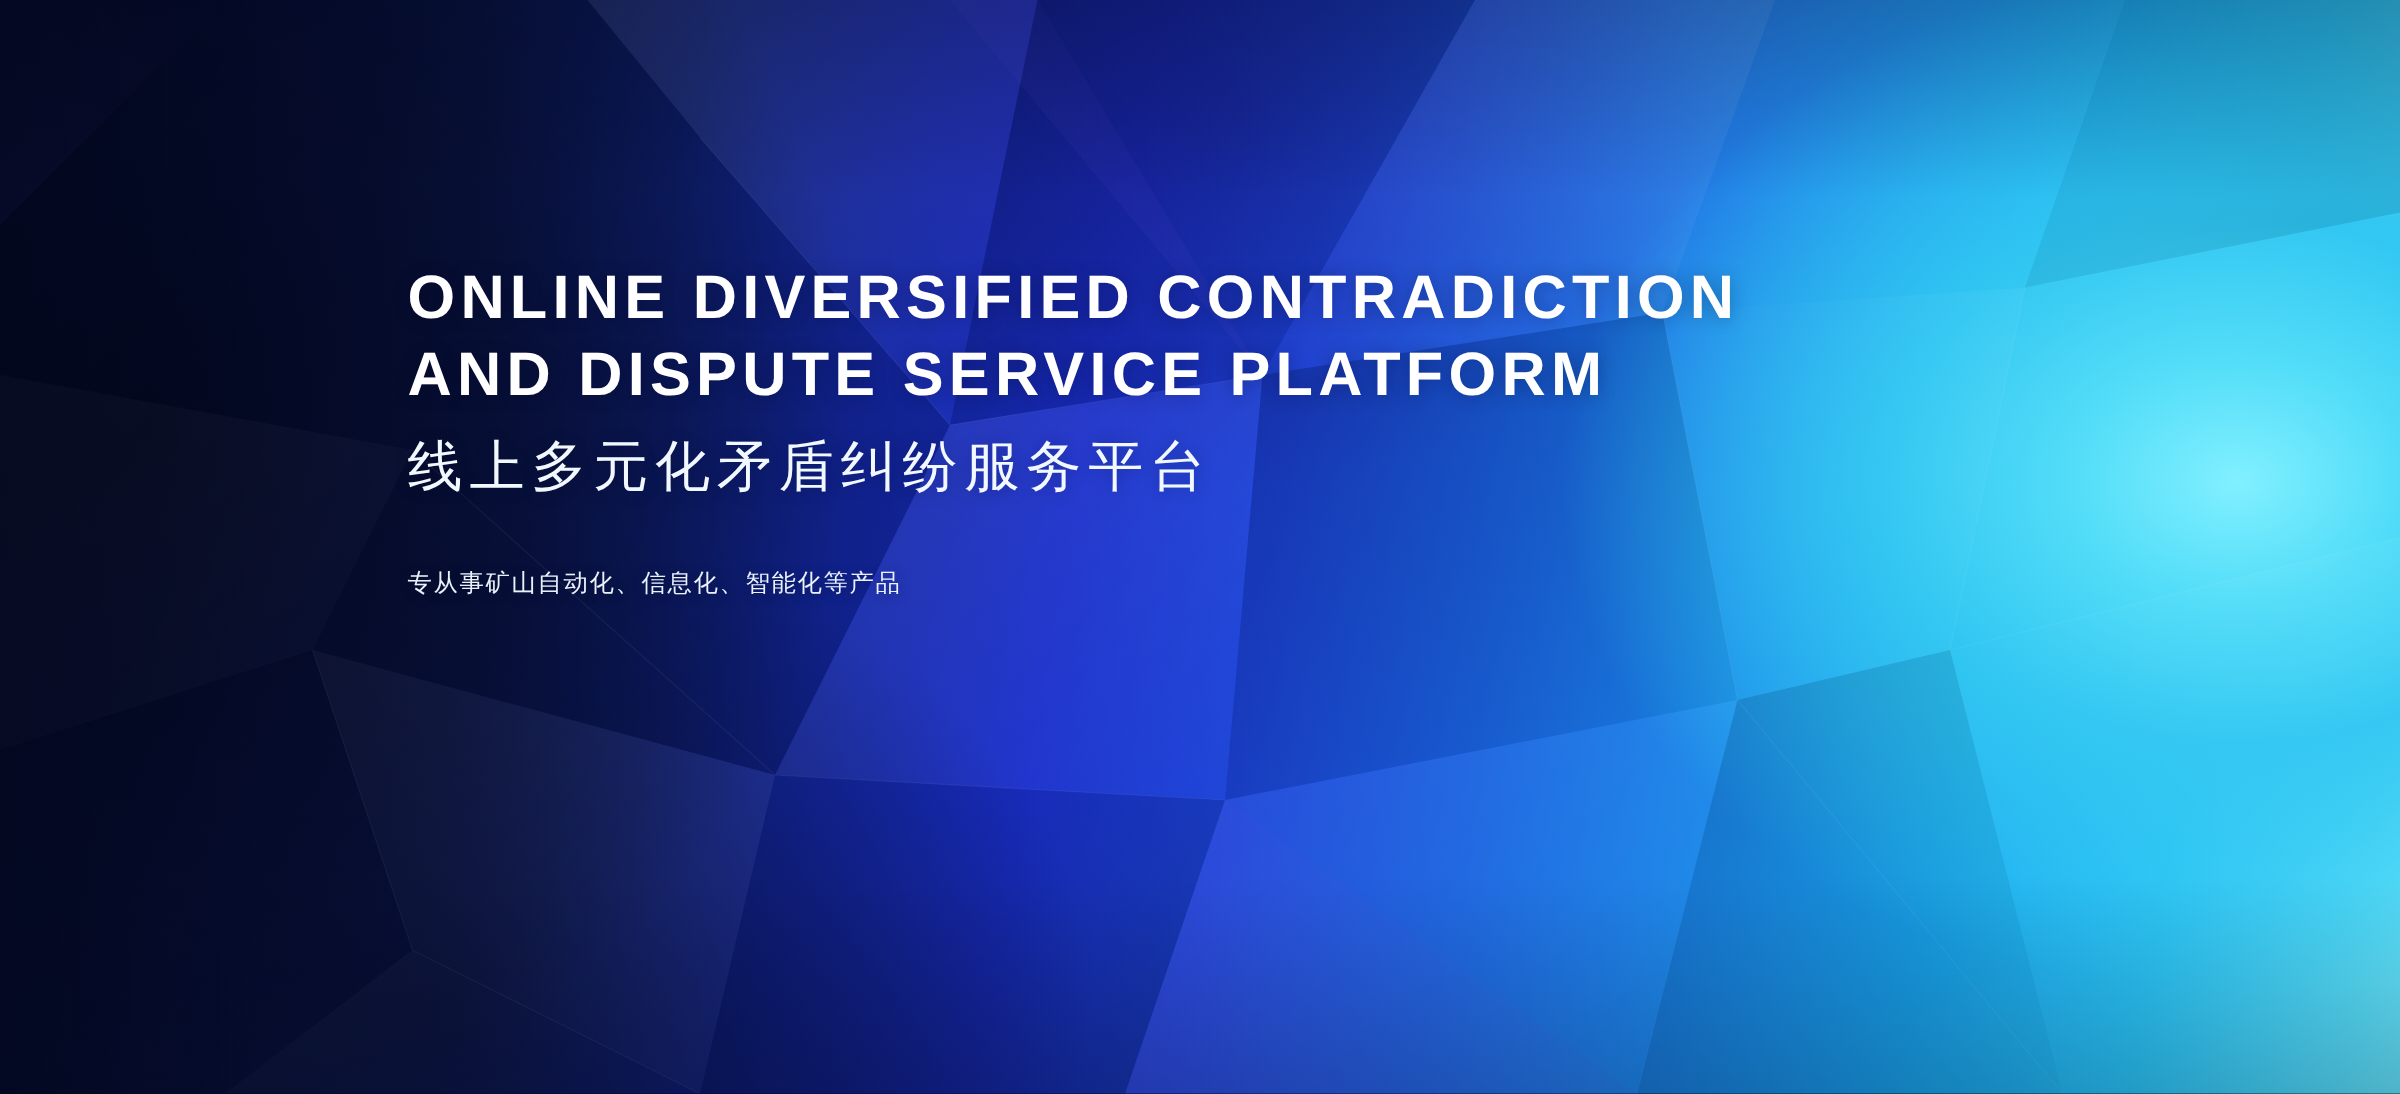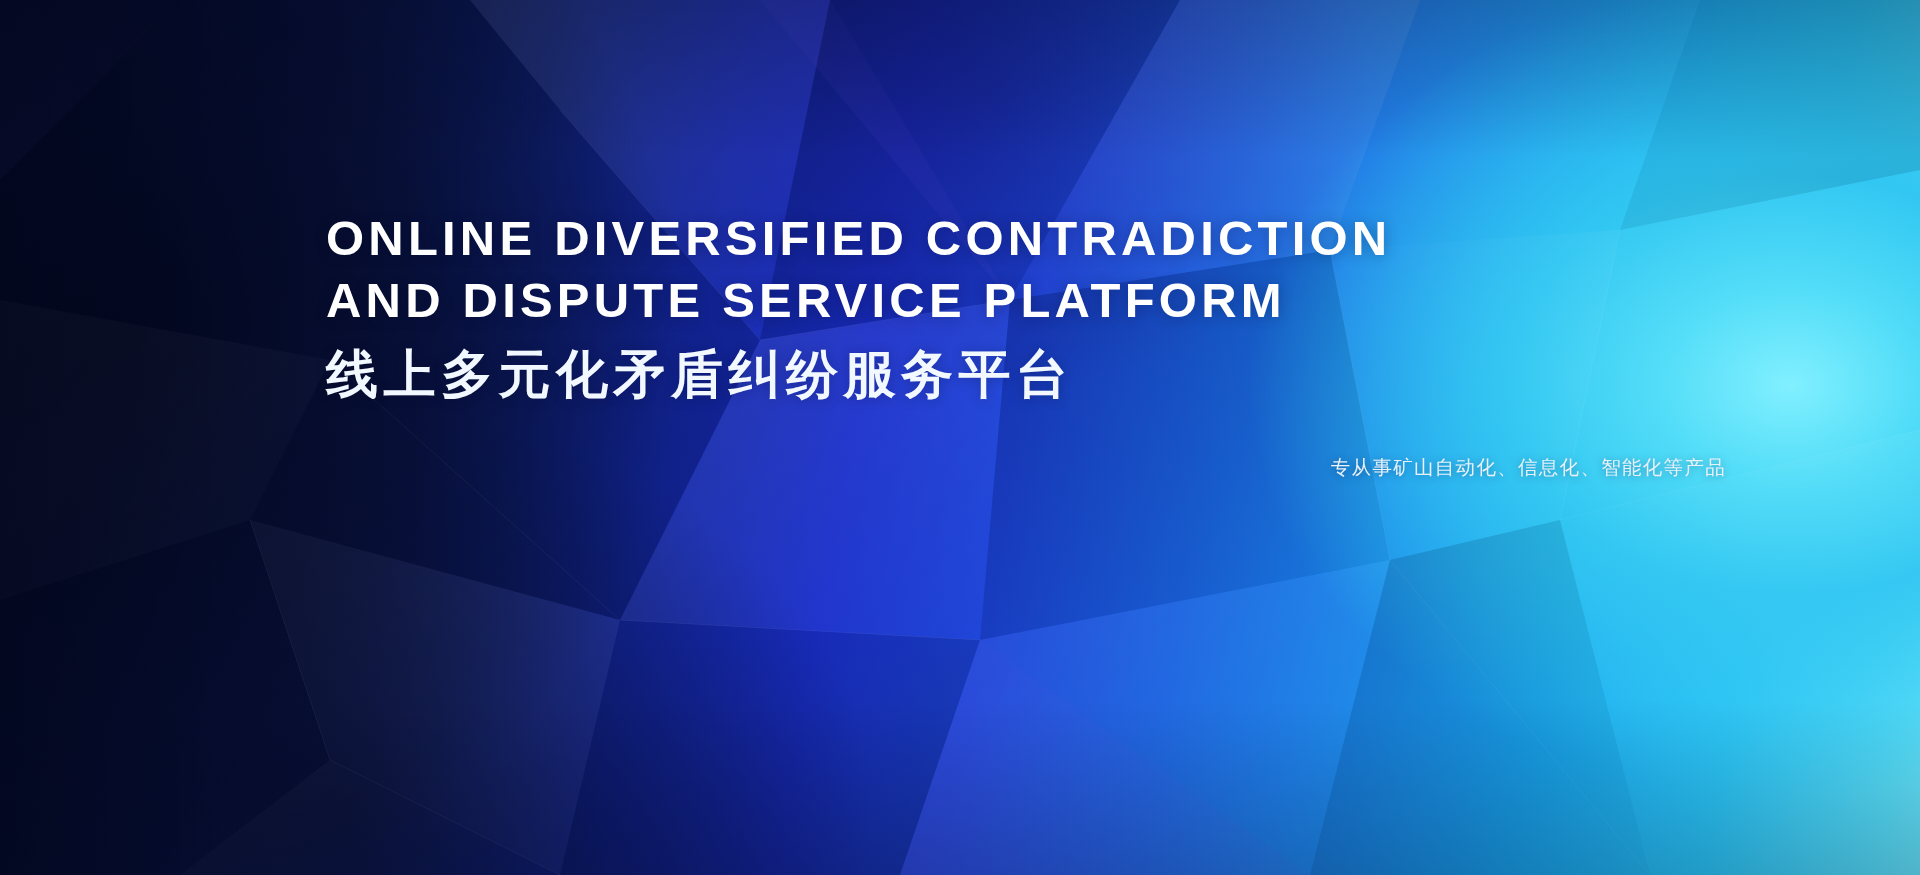--- a/index.html
+++ b/index.html
@@ -72,30 +72,29 @@
     font-size: 49px;
     line-height: 62px;
     font-weight: 700;
     letter-spacing: 4.2px;
     white-space: pre-line;
     margin: 0;
     text-shadow: 0 1px 14px rgba(2,10,48,0.30);
   }
   .subtitle {
     color: #f2f8ff;
-    font-size: 52px;
+    font-size: 44px;
     line-height: 50px;
-    font-weight: 700;
+    font-weight: 400;
     letter-spacing: 5.5px;
     margin: 18px 0 0 0;
     text-shadow: 0 1px 12px rgba(2,10,48,0.28);
   }
   .desc {
     margin-top: 50px;
-    text-align: right;
   }
   .desc-line {
     color: #e9f1fb;
     font-size: 19.5px;
     line-height: 36px;
     font-weight: 300;
     letter-spacing: 1.3px;
     text-shadow: 0 1px 9px rgba(2,10,48,0.34);
   }
 </style>

